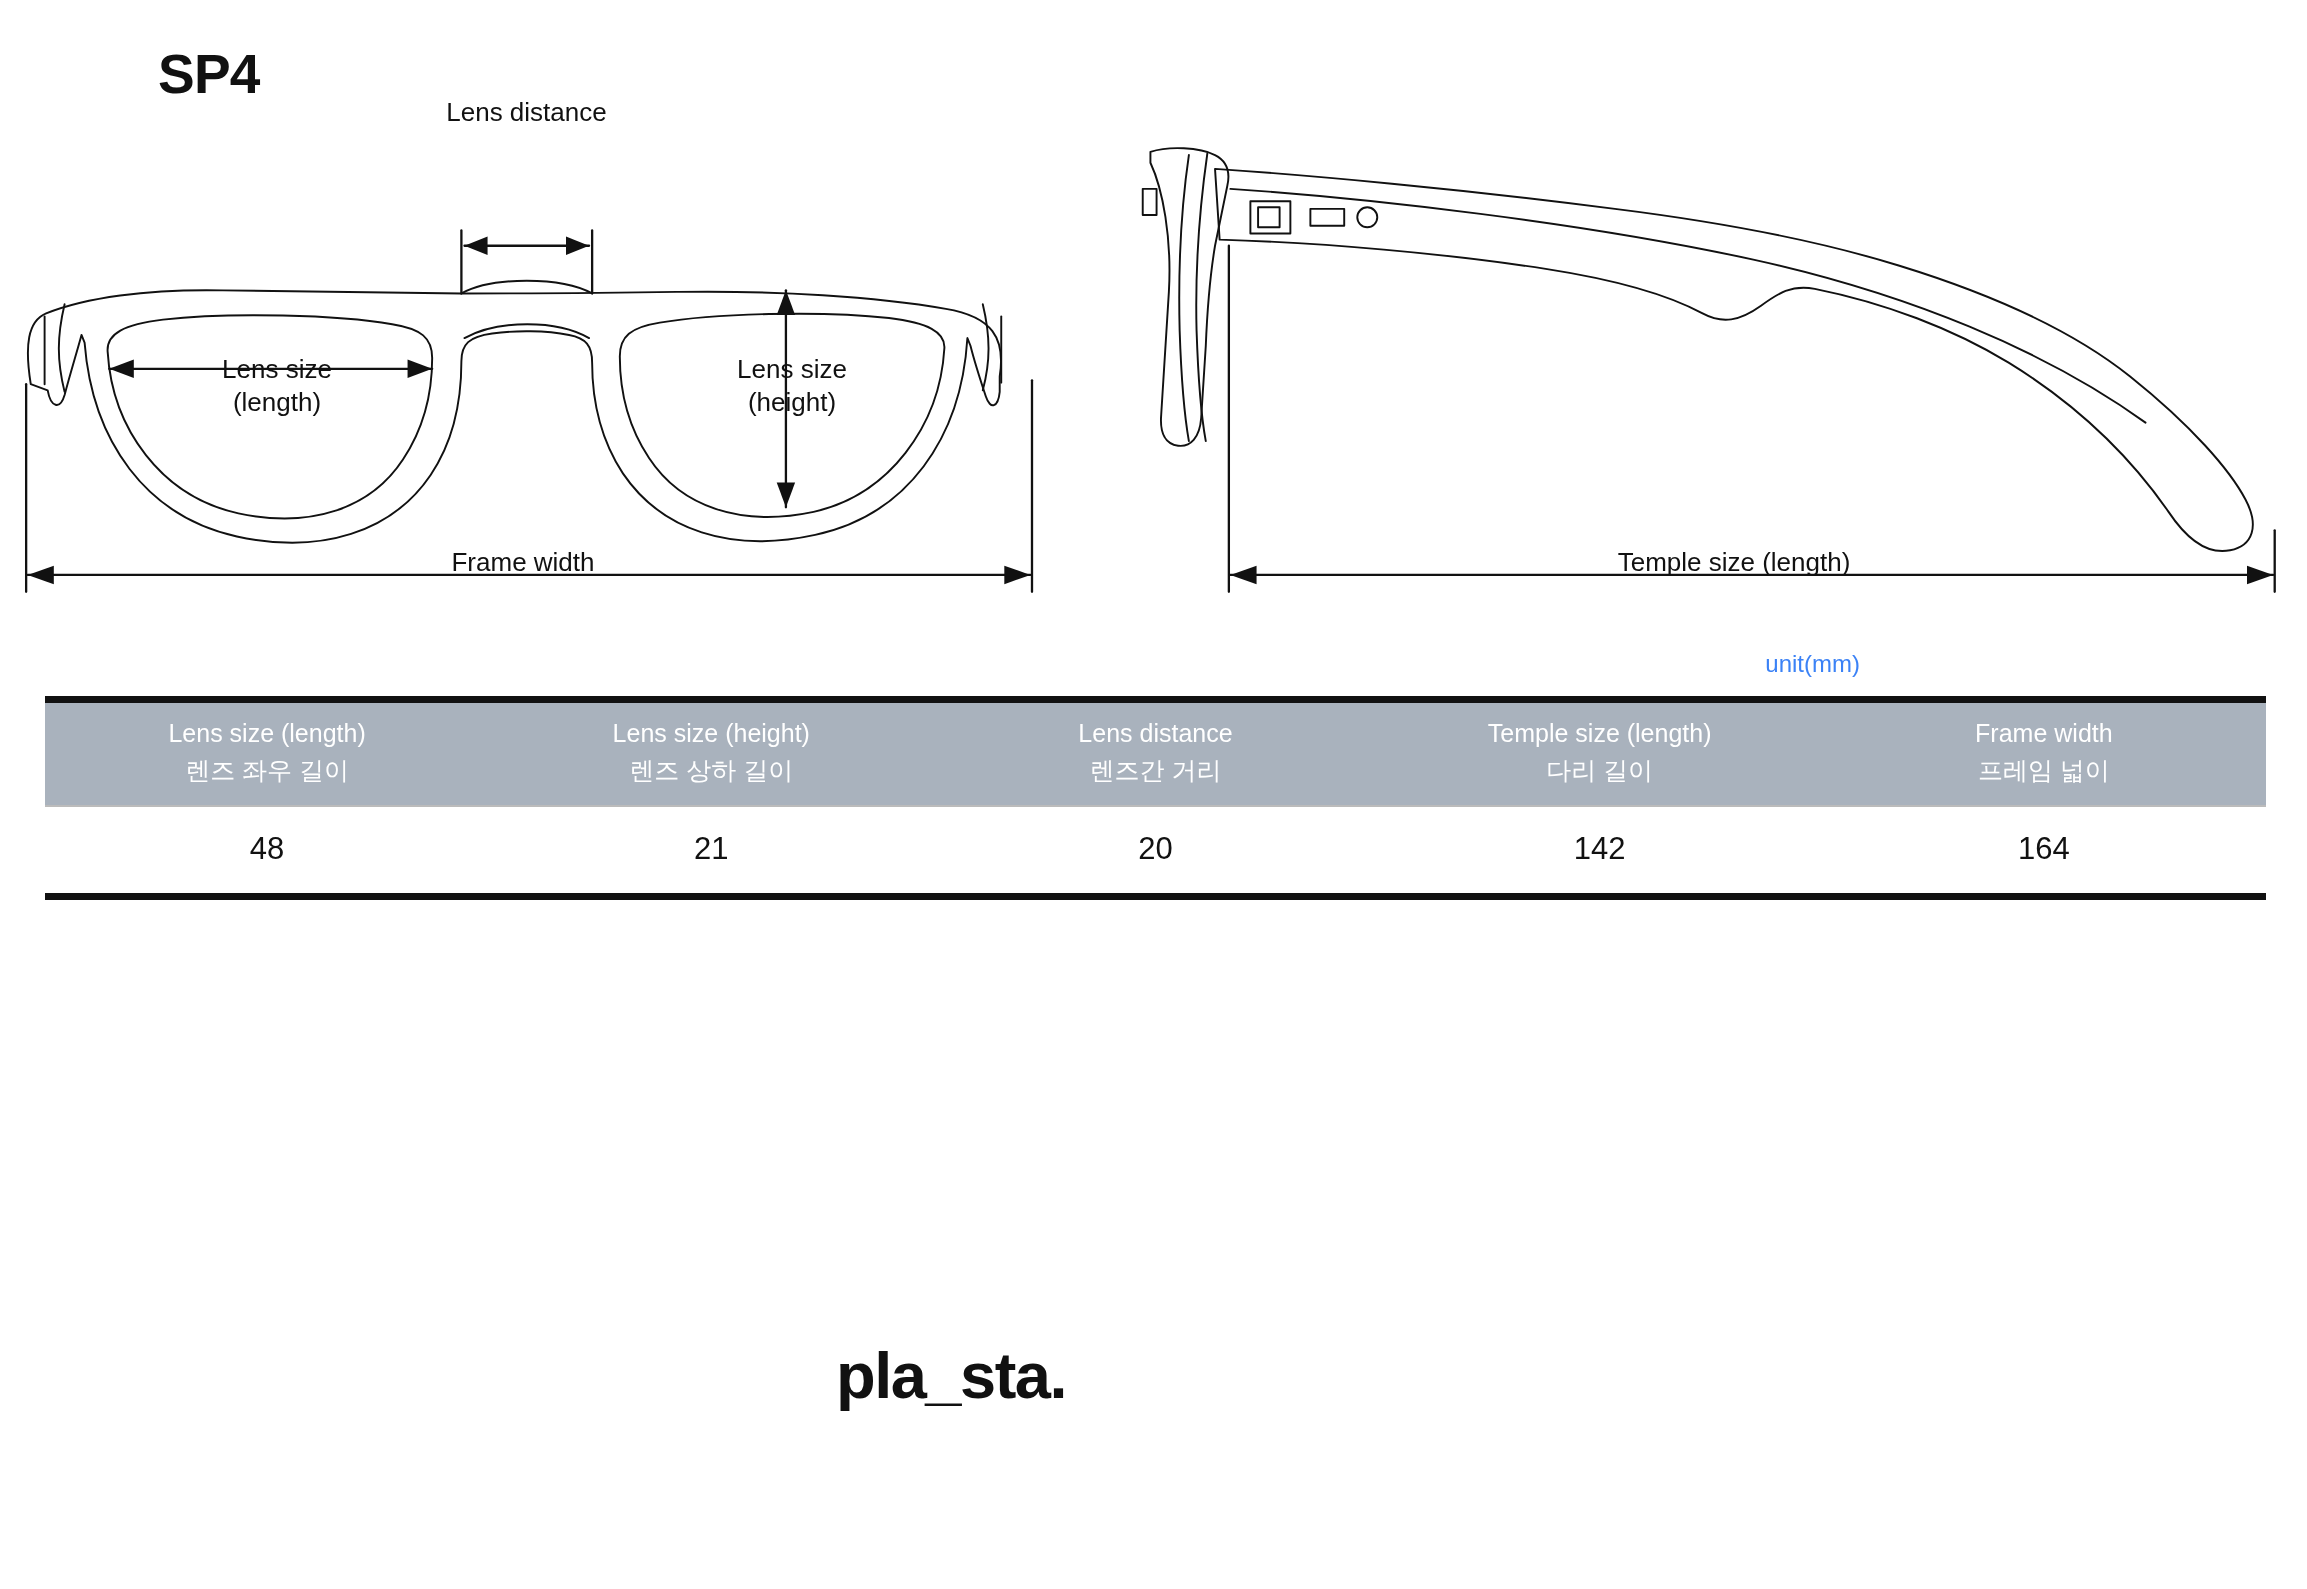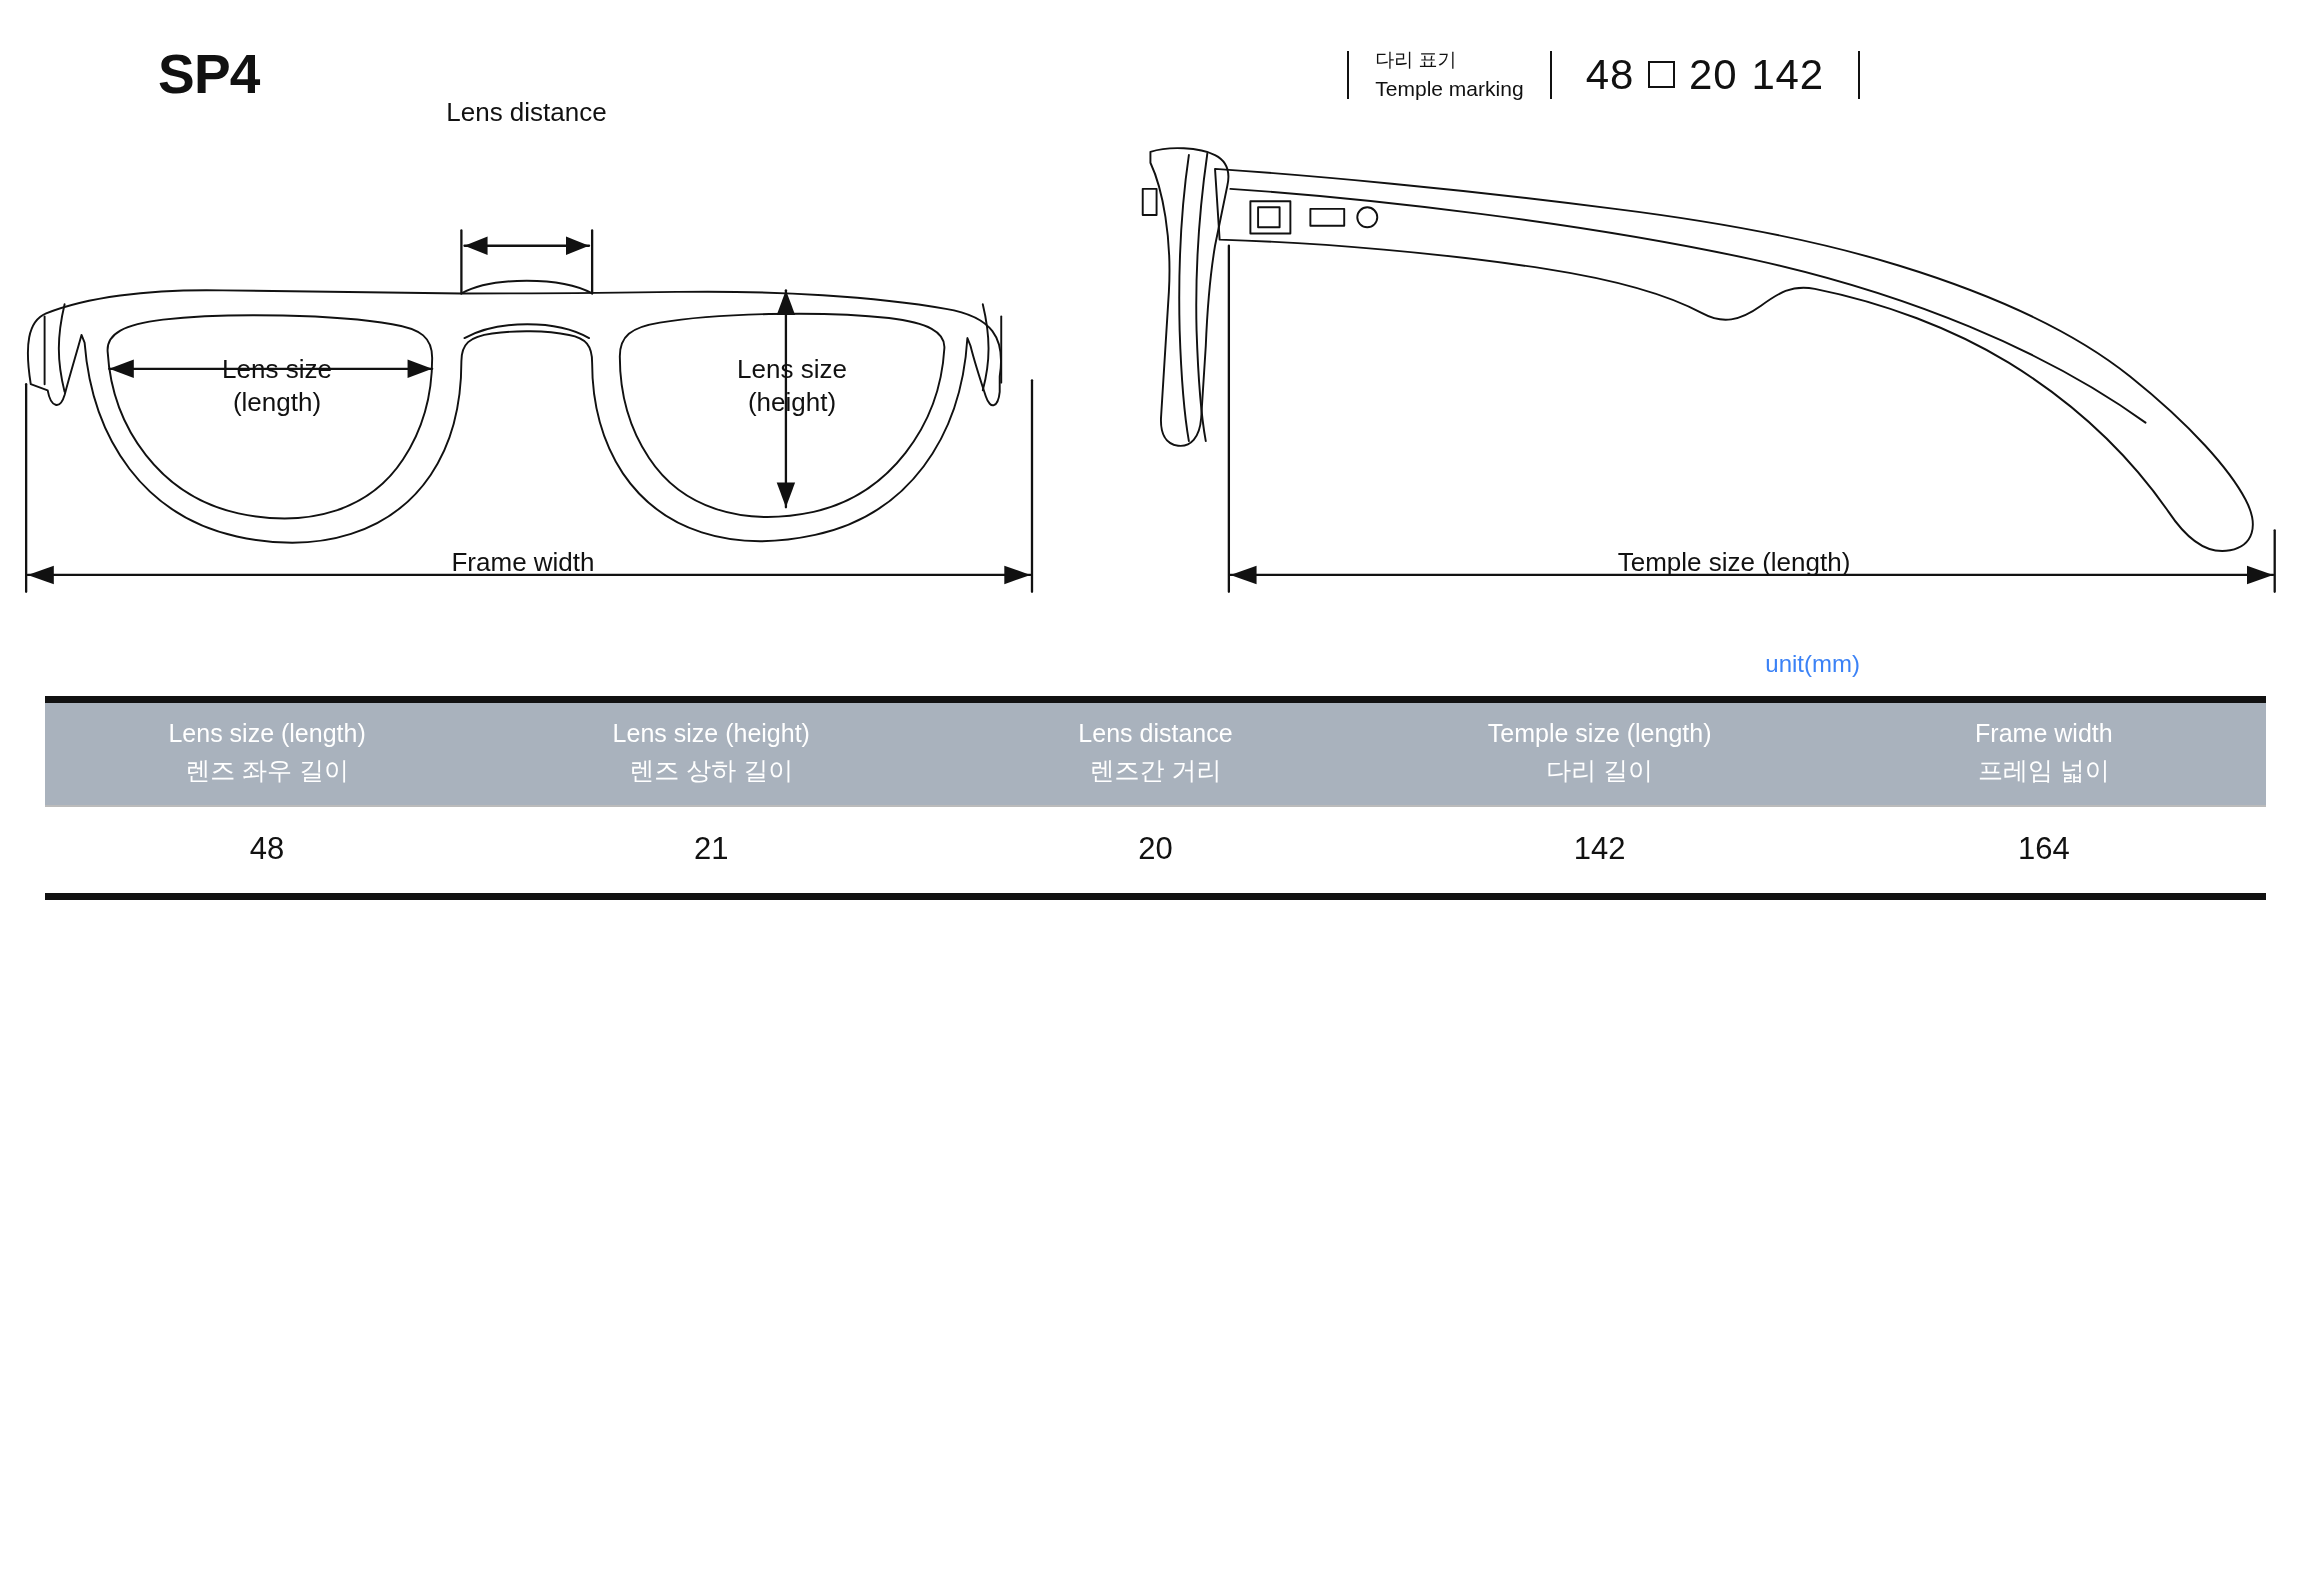--- a/index.html
+++ b/index.html
@@ -159,35 +159,20 @@
     color: #111;
   }
 </style>
 </head>
 <body>
 
 <div class="page">
 
   <div class="title">SP4</div>
 
-  <div class="temple-marking-block">
-    <span class="tm-rule"></span>
-    <div class="tm-labels">
-      <div class="ko">다리 표기</div>
-      <div class="en">Temple marking</div>
-    </div>
-    <span class="tm-rule"></span>
-    <div class="tm-size">
-      <span>48</span>
-      <span class="tm-box"></span>
-      <span>20</span>
-      <span>142</span>
-    </div>
-    <span class="tm-rule"></span>
-  </div>
 
   <div class="drawing">
     <svg width="2307" height="523" viewBox="0 0 3000 680">
       <g fill="none" stroke="#111111" stroke-width="2.5" stroke-linejoin="round" stroke-linecap="round">
 
         <g>
 
           <path d="M 40 350
                    C 32 300, 36 268, 60 258
                    C 110 238, 190 226, 290 228
@@ -367,15 +352,16 @@
           <td>21</td>
           <td>20</td>
           <td>142</td>
           <td>164</td>
         </tr>
       </tbody>
     </table>
     <div class="rule-bot"></div>
   </div>
 
+  <div class="logo">pla_sta.</div>
 
 </div>
 
 
 </body></html>

